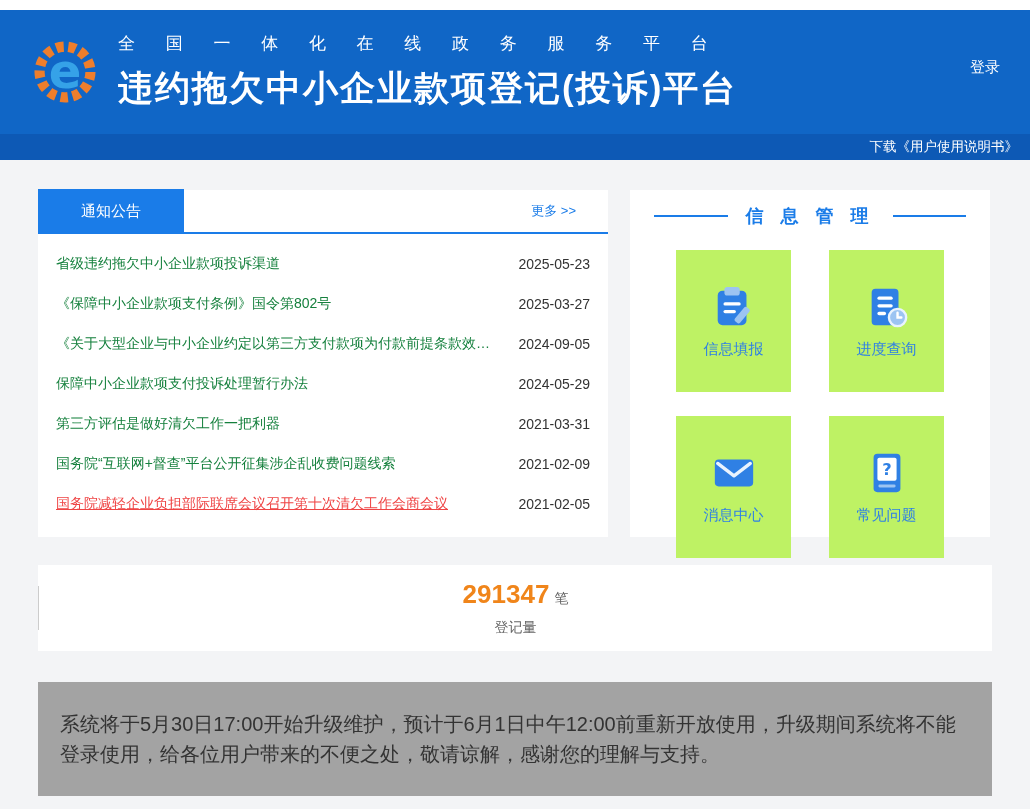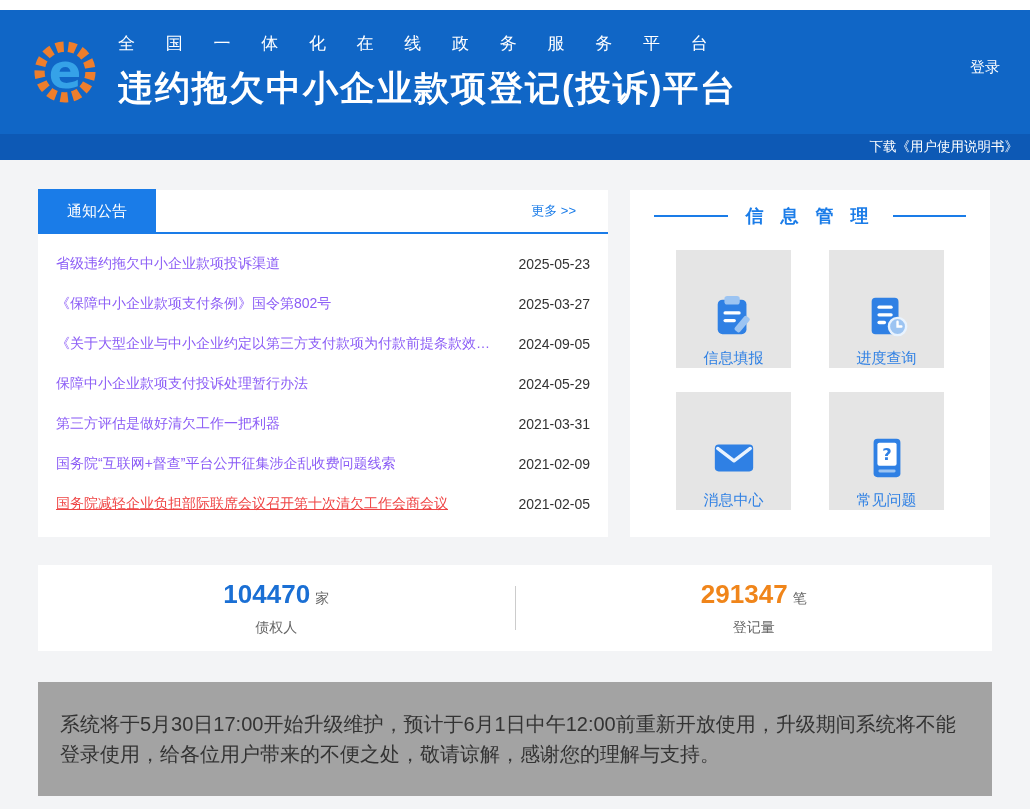--- a/index.html
+++ b/index.html
@@ -39,49 +39,49 @@
   .content { padding:30px 38px 0 38px; }
   .panels { display:flex; gap:22px; }
 
   
   .notice-panel { width:570px; height:347px; background:#ffffff; }
   .panel-header {
     display:flex; justify-content:space-between; align-items:center;
     border-bottom:2px solid #1a7ce8; height:44px;
   }
   .notice-tab {
-    background:#1a7ce8; color:#ffffff; width:118px; height:44px;
+    background:#1a7ce8; color:#ffffff; width:146px; height:44px;
     display:flex; align-items:center; justify-content:center;
     font-size:15px; cursor:pointer;
   }
   .more-link { color:#1a7ce8; font-size:13px; margin-right:32px; cursor:pointer; text-decoration:none; }
   .notice-list { padding:10px 18px 0 18px; }
   .notice-row {
     display:flex; justify-content:space-between; align-items:center;
     height:40px; font-size:14px;
   }
   .notice-title {
-    color:#8b5cf6; cursor:pointer; max-width:440px;
+    color:#15803d; cursor:pointer; max-width:440px;
     white-space:nowrap; overflow:hidden; text-overflow:ellipsis;
   }
   .notice-date { color:#333; flex:0 0 auto; margin-left:0; }
   .notice-row.active .notice-title { color:#ef4444; text-decoration:underline; }
 
   
   .info-panel { width:360px; height:347px; background:#ffffff; padding:14px 24px 0 24px; }
   .info-header { display:flex; align-items:center; margin-bottom:22px; }
   .info-line { flex:1; height:2px; background:#1a7ce8; }
   .info-title {
     color:#1a7ce8; font-size:18px; font-weight:bold; letter-spacing:6px;
     margin:0 18px; white-space:nowrap;
   }
   .tiles { display:grid; grid-template-columns:1fr 1fr; gap:24px 38px; padding:0 22px; }
   .tile {
-    background:#e5e5e5; height:118px; cursor:pointer;
-    display:flex; flex-direction:column; align-items:center; justify-content:flex-end;
+    background:#bef264; height:142px; cursor:pointer;
+    display:flex; flex-direction:column; align-items:center; justify-content:center;
   }
   .tile-icon { width:46px; height:46px; }
   .tile-label { color:#2f80e4; font-size:15px; margin-top:10px; }
 
   
   .stats-bar {
     margin-top:28px; background:#ffffff; height:86px;
     display:flex; align-items:center;
   }
   .stat { flex:1; text-align:center; }
@@ -218,26 +218,20 @@
             </svg>
           </span>
           <span class="tile-label">常见问题</span>
         </div>
 
       </div>
     </div>
   </div>
 
   <div class="stats-bar">
-    <div class="stat">
-      <div>
-        <span class="stat-value blue">104470</span><span class="stat-unit">家</span>
-      </div>
-      <div class="stat-label">债权人</div>
-    </div>
     <div class="stat-divider"></div>
     <div class="stat">
       <div>
         <span class="stat-value orange">291347</span><span class="stat-unit">笔</span>
       </div>
       <div class="stat-label">登记量</div>
     </div>
   </div>
 
   <div class="maintenance">系统将于5月30日17:00开始升级维护，预计于6月1日中午12:00前重新开放使用，升级期间系统将不能登录使用，给各位用户带来的不便之处，敬请谅解，感谢您的理解与支持。</div>

